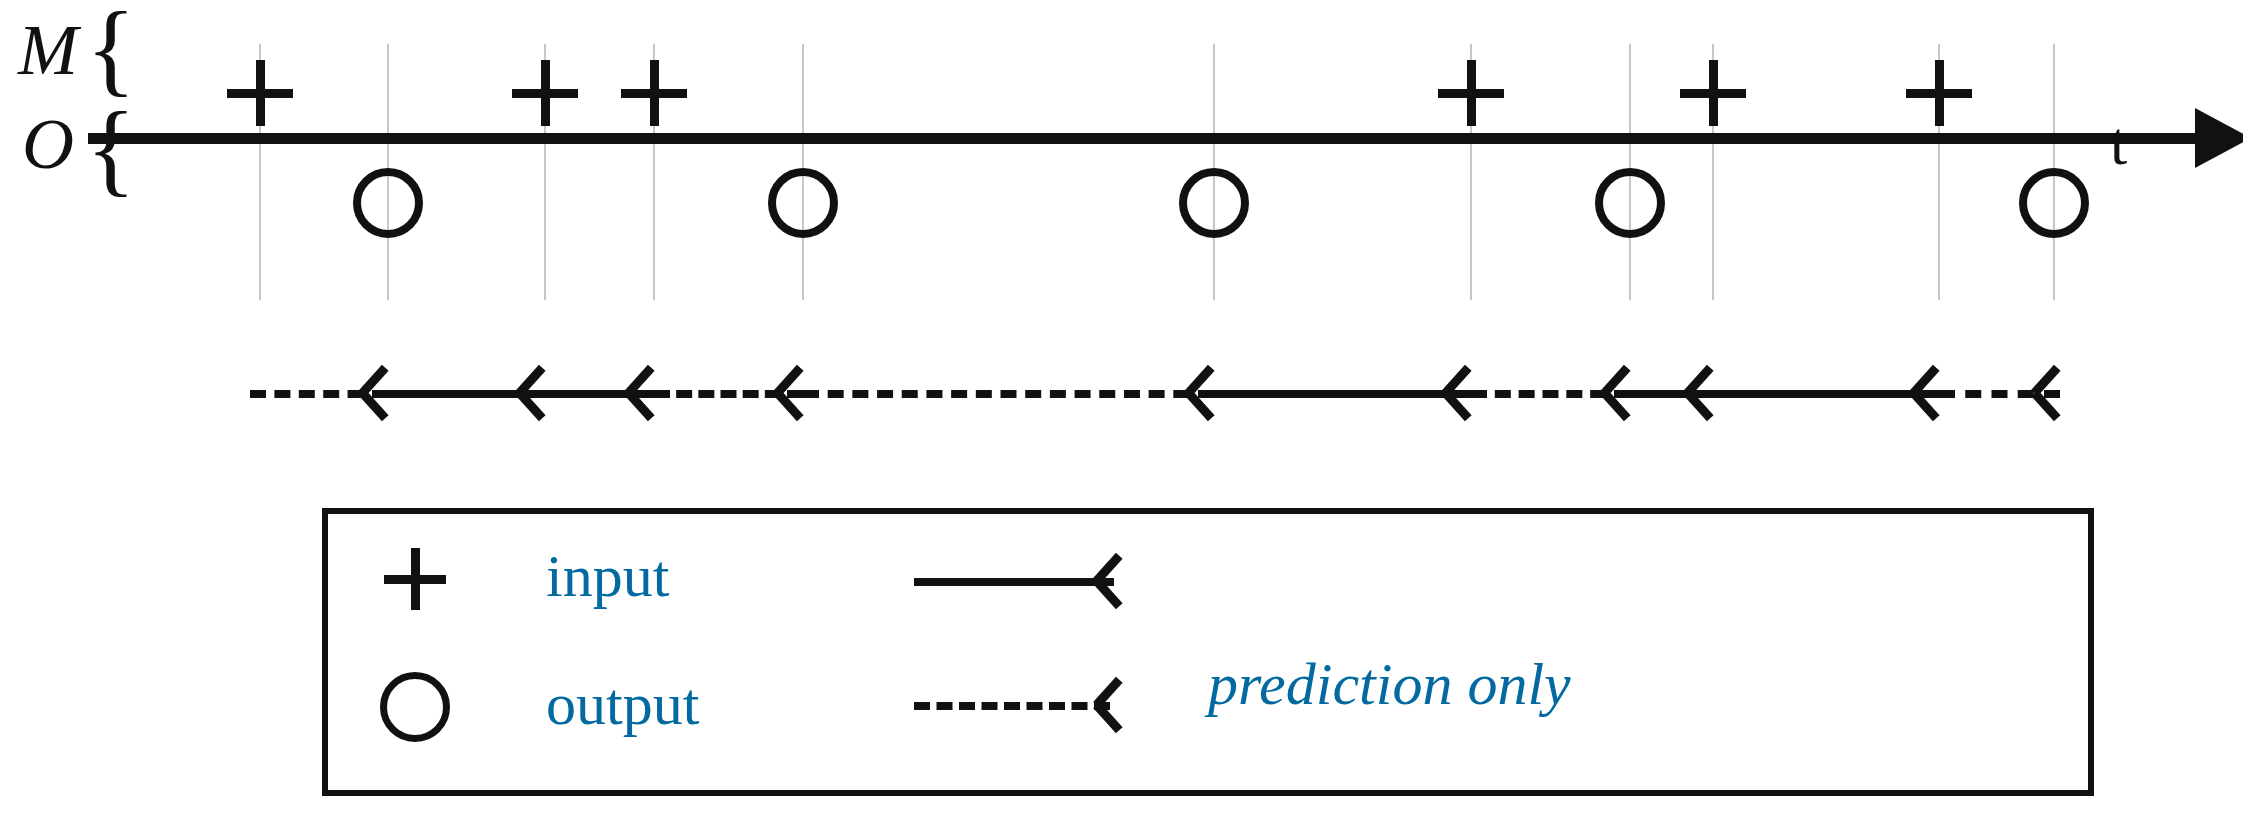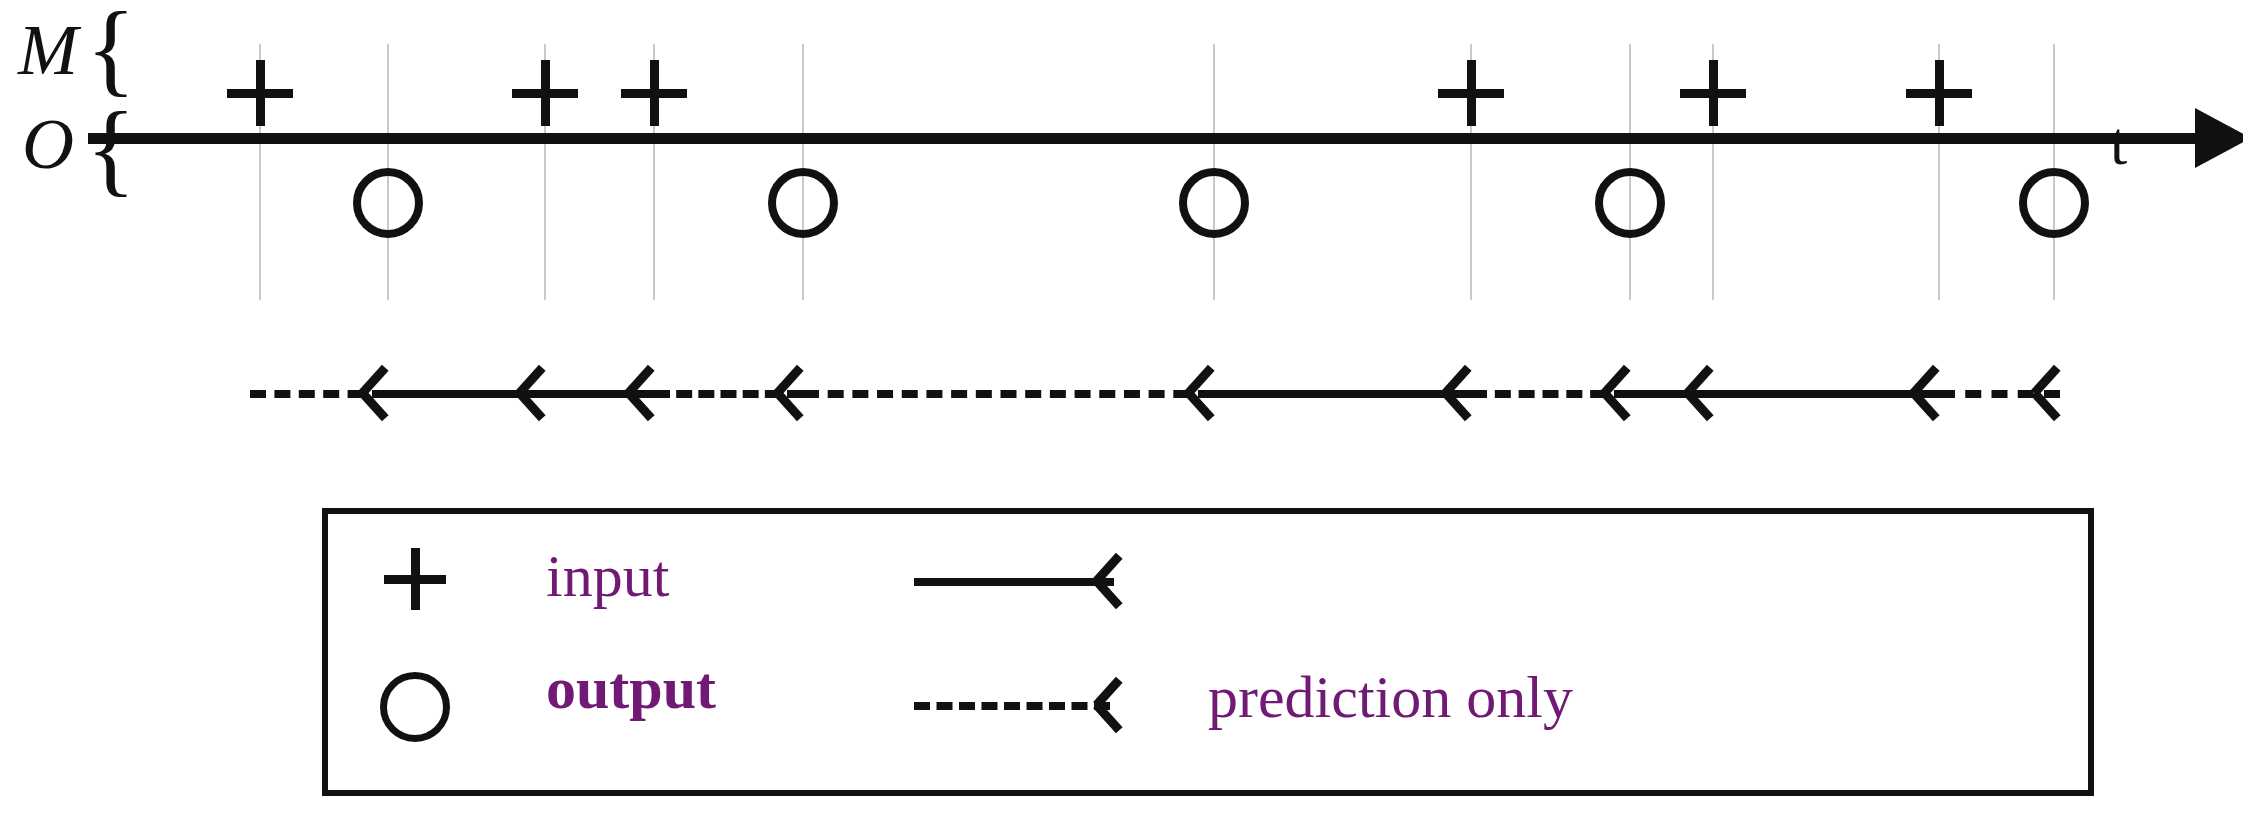--- a/index.html
+++ b/index.html
@@ -112,21 +112,21 @@
   .legend-box {
     position: absolute;
     border: 6px solid #111111;
     box-sizing: border-box;
     background: #ffffff;
   }
   .legend-text {
     position: absolute;
     font-family: "Liberation Serif", serif;
     font-size: 60px;
-    color: #701a75;
+    color: #0369a1;
     white-space: nowrap;
   }
   .legend-plus .pv {
     position: absolute; background:#111111; width:9px; height:62px; left:50%; top:0; margin-left:-4px;
   }
   .legend-plus .ph {
     position: absolute; background:#111111; height:9px; width:62px; top:50%; left:0; margin-top:-4px;
   }
   .legend-circle {
     position: absolute;
@@ -226,21 +226,21 @@
       <div class="pv"></div>
         <div class="ph"></div>
     </div>
     <div class="legend-text" style="left:218px; top:28px;">input</div>
 
     <div style="position:absolute; left:586px; top:64px; width:200px; height:0;
                 border-top:8px solid #111111;"></div>
     <div class="head" style="left:794px; top:68px;"></div>
 
     <div class="legend-circle" style="left:52px; top:158px; width:70px; height:70px;"></div>
-    <div class="legend-text" style="left:218px; top:140px;font-weight:bold;">output</div>
+    <div class="legend-text" style="left:218px; top:156px;">output</div>
 
     <div style="position:absolute; left:586px; top:188px; width:196px; height:0;
                 border-top:8px dashed #111111;"></div>
     <div class="head" style="left:794px; top:192px;"></div>
-    <div class="legend-text" style="left:880px; top:149px;">prediction only</div>
+    <div class="legend-text" style="left:880px; top:136px;font-style:italic;">prediction only</div>
   </div>
 
 </div>
 
 </body></html>

